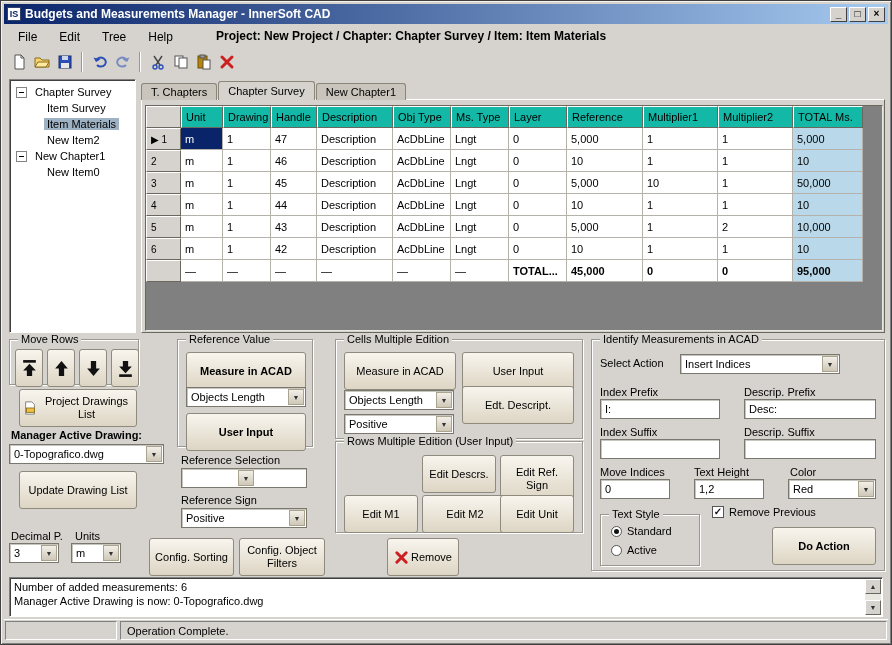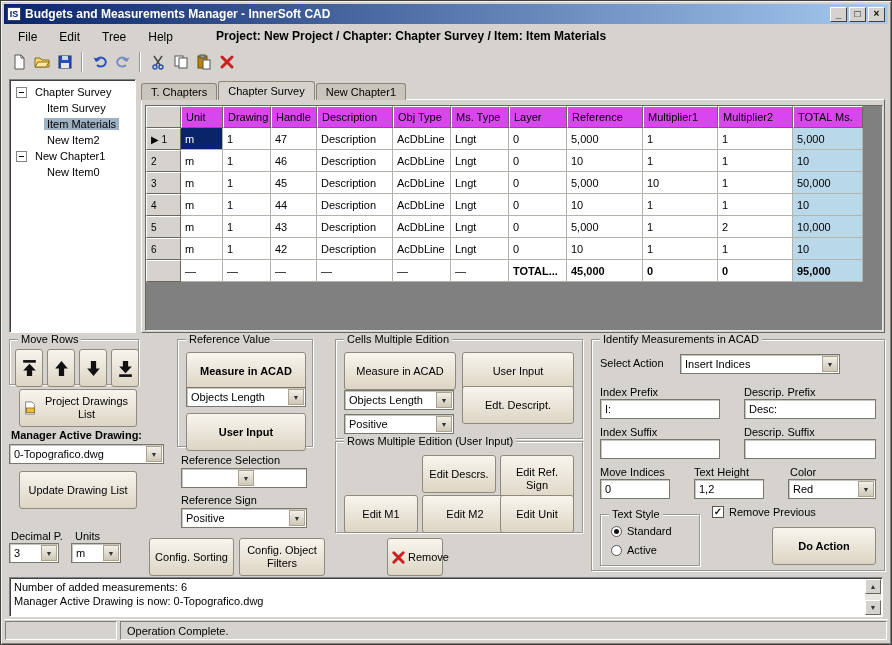--- a/index.html
+++ b/index.html
@@ -46,21 +46,21 @@
        border-radius:3px 3px 0 0;margin-right:1px;height:17px;}
   .tab.active{background:#d6d3ce;height:19px;padding-top:3px;position:relative;z-index:4;}
   .tab-page{position:absolute;left:140px;top:98px;width:744px;height:234px;background:#d6d3ce;
             border:1px solid;border-color:#fff #6a675f #6a675f #fff;z-index:2;}
   .grid-container{position:absolute;left:3px;top:5px;width:738px;height:226px;background:var(--backfill,#808080);
             border:1px solid;border-color:#6a675f #e8e6e0 #e8e6e0 #6a675f;overflow:hidden;}
 
   
   table.grid{border-collapse:separate;border-spacing:0;table-layout:fixed;width:717px;font-size:11px;}
   .grid th,.grid td{height:22px;padding:1px 4px;white-space:nowrap;overflow:hidden;text-align:left;vertical-align:middle;}
-  .grid thead th{background:#d946ef;font-weight:normal;
+  .grid thead th{background:#14b8a6;font-weight:normal;
        border-top:1px solid #fff;border-left:1px solid #fff;border-right:1px solid #6a675f;border-bottom:1px solid #6a675f;}
   .grid th.rowhdr{background:#d6d3ce;
        border-top:1px solid #fff;border-left:1px solid #fff;border-right:1px solid #6a675f;border-bottom:1px solid #6a675f;
        font-weight:normal;font-size:10px;}
   .grid td{background:#fff;border-right:1px solid #b5b2ac;border-bottom:1px solid #b5b2ac;}
   .grid td.col-total{background:var(--totalcol,#b9d9ea);}
   .grid td.cell-selected{background:var(--sel,#0a246a);color:#fff;}
   .grid td.bold{font-weight:bold;}
   .grid thead th:nth-child(1){width:35px}
   .grid thead th:nth-child(2){width:42px}
@@ -439,21 +439,21 @@
 
   <div class="groupbox" style="left:334px;top:440px;width:248px;height:92px;">
     <span class="legend">Rows Multiple Edition (User Input)</span>
     <div class="btn" style="left:86px;top:13px;width:74px;height:34px;">Edit Descrs.</div>
     <div class="btn" style="left:164px;top:13px;width:74px;height:47px;">Edit Ref. Sign</div>
     <div class="btn" style="left:8px;top:53px;width:74px;height:26px;">Edit M1</div>
     <div class="btn" style="left:86px;top:53px;width:86px;height:26px;">Edit M2</div>
     <div class="btn" style="left:164px;top:53px;width:74px;height:26px;">Edit Unit</div>
   </div>
 
-  <div class="btn" style="left:386px;top:537px;width:56px;height:33px;justify-content:space-between;">
+  <div class="btn" style="left:386px;top:537px;width:72px;height:33px;">
     <svg style="width:15px;height:15px;margin-right:2px;flex:0 0 auto;" viewBox="0 0 16 16">
         <path d="M3 3l10 10M13 3L3 13" stroke="#cc2020" stroke-width="3.2" stroke-linecap="round"></path>
       </svg>
     <span>Remove</span>
   </div>
 
   <div class="groupbox" style="left:590px;top:338px;width:294px;height:232px;">
     <span class="legend">Identify Measurements in ACAD</span>
     <div class="lbl" style="left:8px;top:17px;">Select Action</div>
     <div class="combo" style="left:88px;top:14px;width:160px;">

